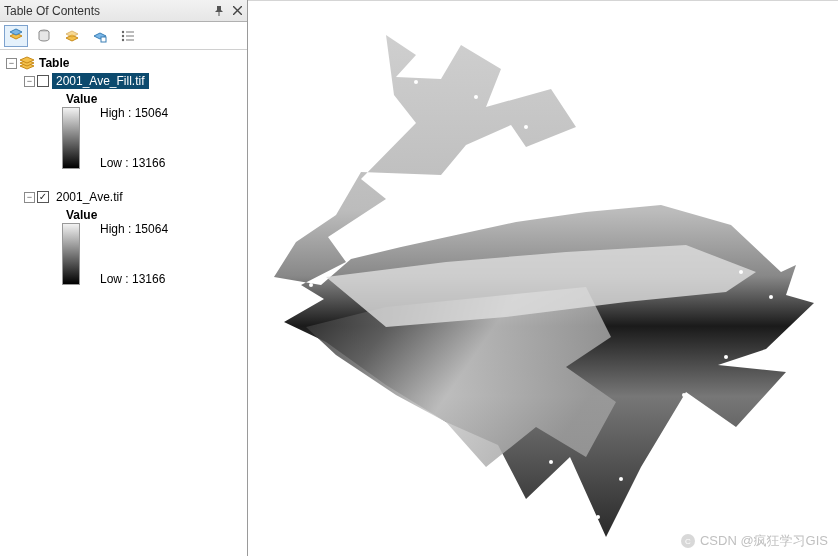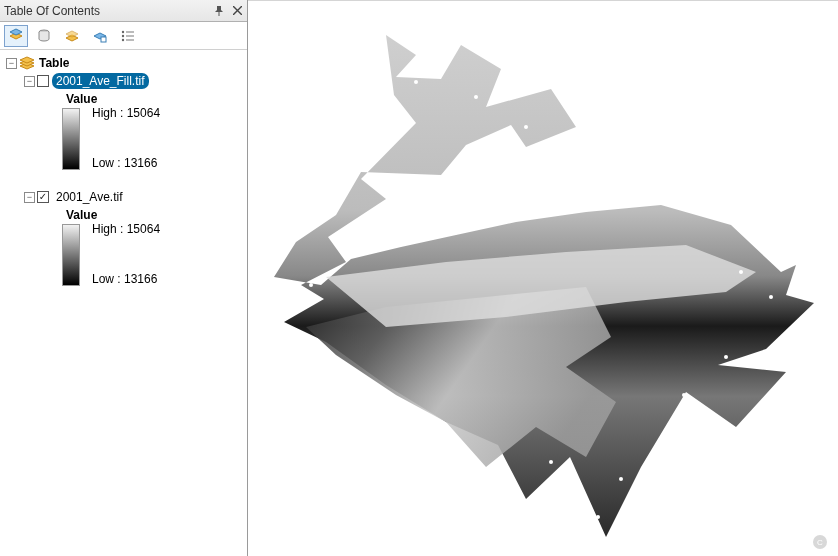--- a/index.html
+++ b/index.html
@@ -85,28 +85,27 @@
       content: "✓";
       font-size: 10px;
       line-height: 1;
       color: #222;
     }
     .layer-name {
       padding: 1px 4px;
       margin-left: 1px;
     }
     .layer-name.selected {
-      background: #0369a1;
+      background: #0c4a6e;
       color: #fff;
-      border-radius: 7px;
     }
     .indent-1 { margin-left: 18px; }
     .indent-2 { margin-left: 60px; font-weight: bold; }
     .value-label { display: block; padding: 2px 0 0 0; }
-    .ramp-row { display: flex; align-items: flex-end; gap: 12px; margin-left: 56px; }
+    .ramp-row { display: flex; align-items: center; gap: 20px; margin-left: 56px; }
     .ramp {
       width: 18px; height: 62px;
       background: linear-gradient(#f2f2f2, #000);
       border: 1px solid #999;
     }
     .ramp-labels {
       display: flex;
       flex-direction: column;
       justify-content: space-between;
       height: 64px;
@@ -275,13 +274,14 @@
         <circle cx="245" cy="455" r="2"></circle>
     </g>
   </svg>
 </div>
 
 <div class="watermark">
   <svg width="16" height="16" viewBox="0 0 16 16">
       <circle cx="8" cy="8" r="7" fill="#d8d8d8"></circle>
       <text x="8" y="11" text-anchor="middle" font-size="8" fill="#fff">C</text>
     </svg>
+  <span>CSDN @疯狂学习GIS</span>
 </div>
 
 </body></html>

